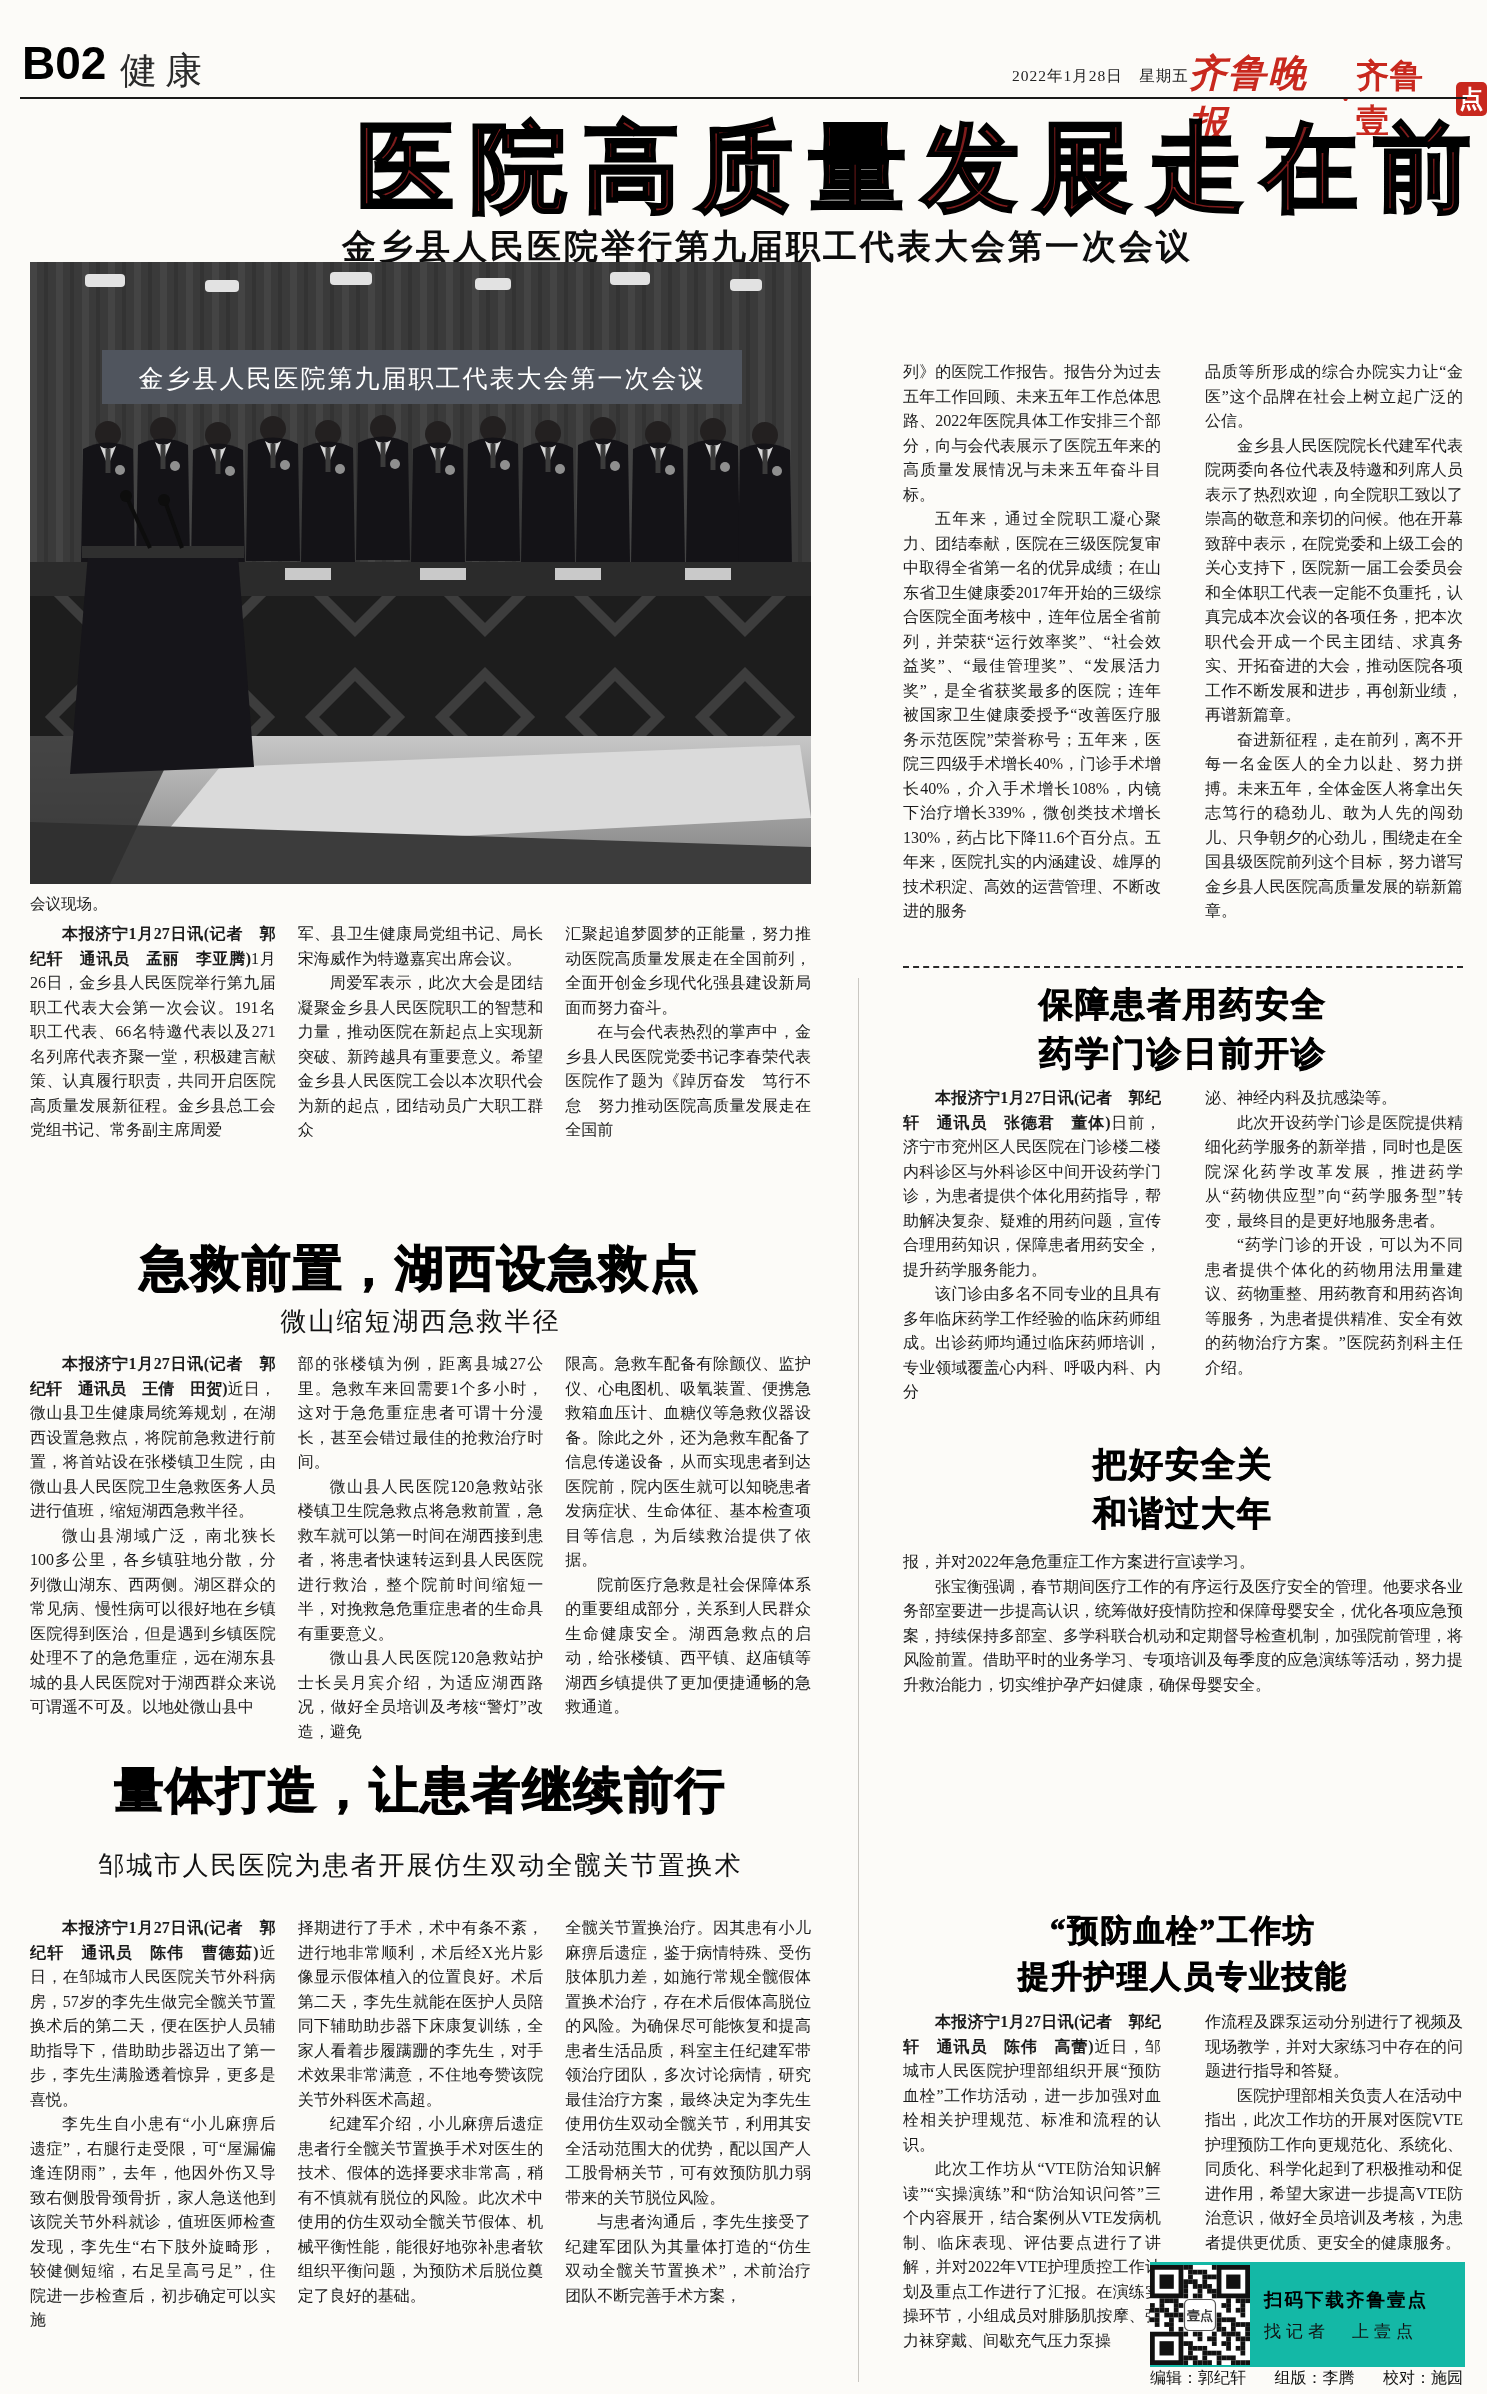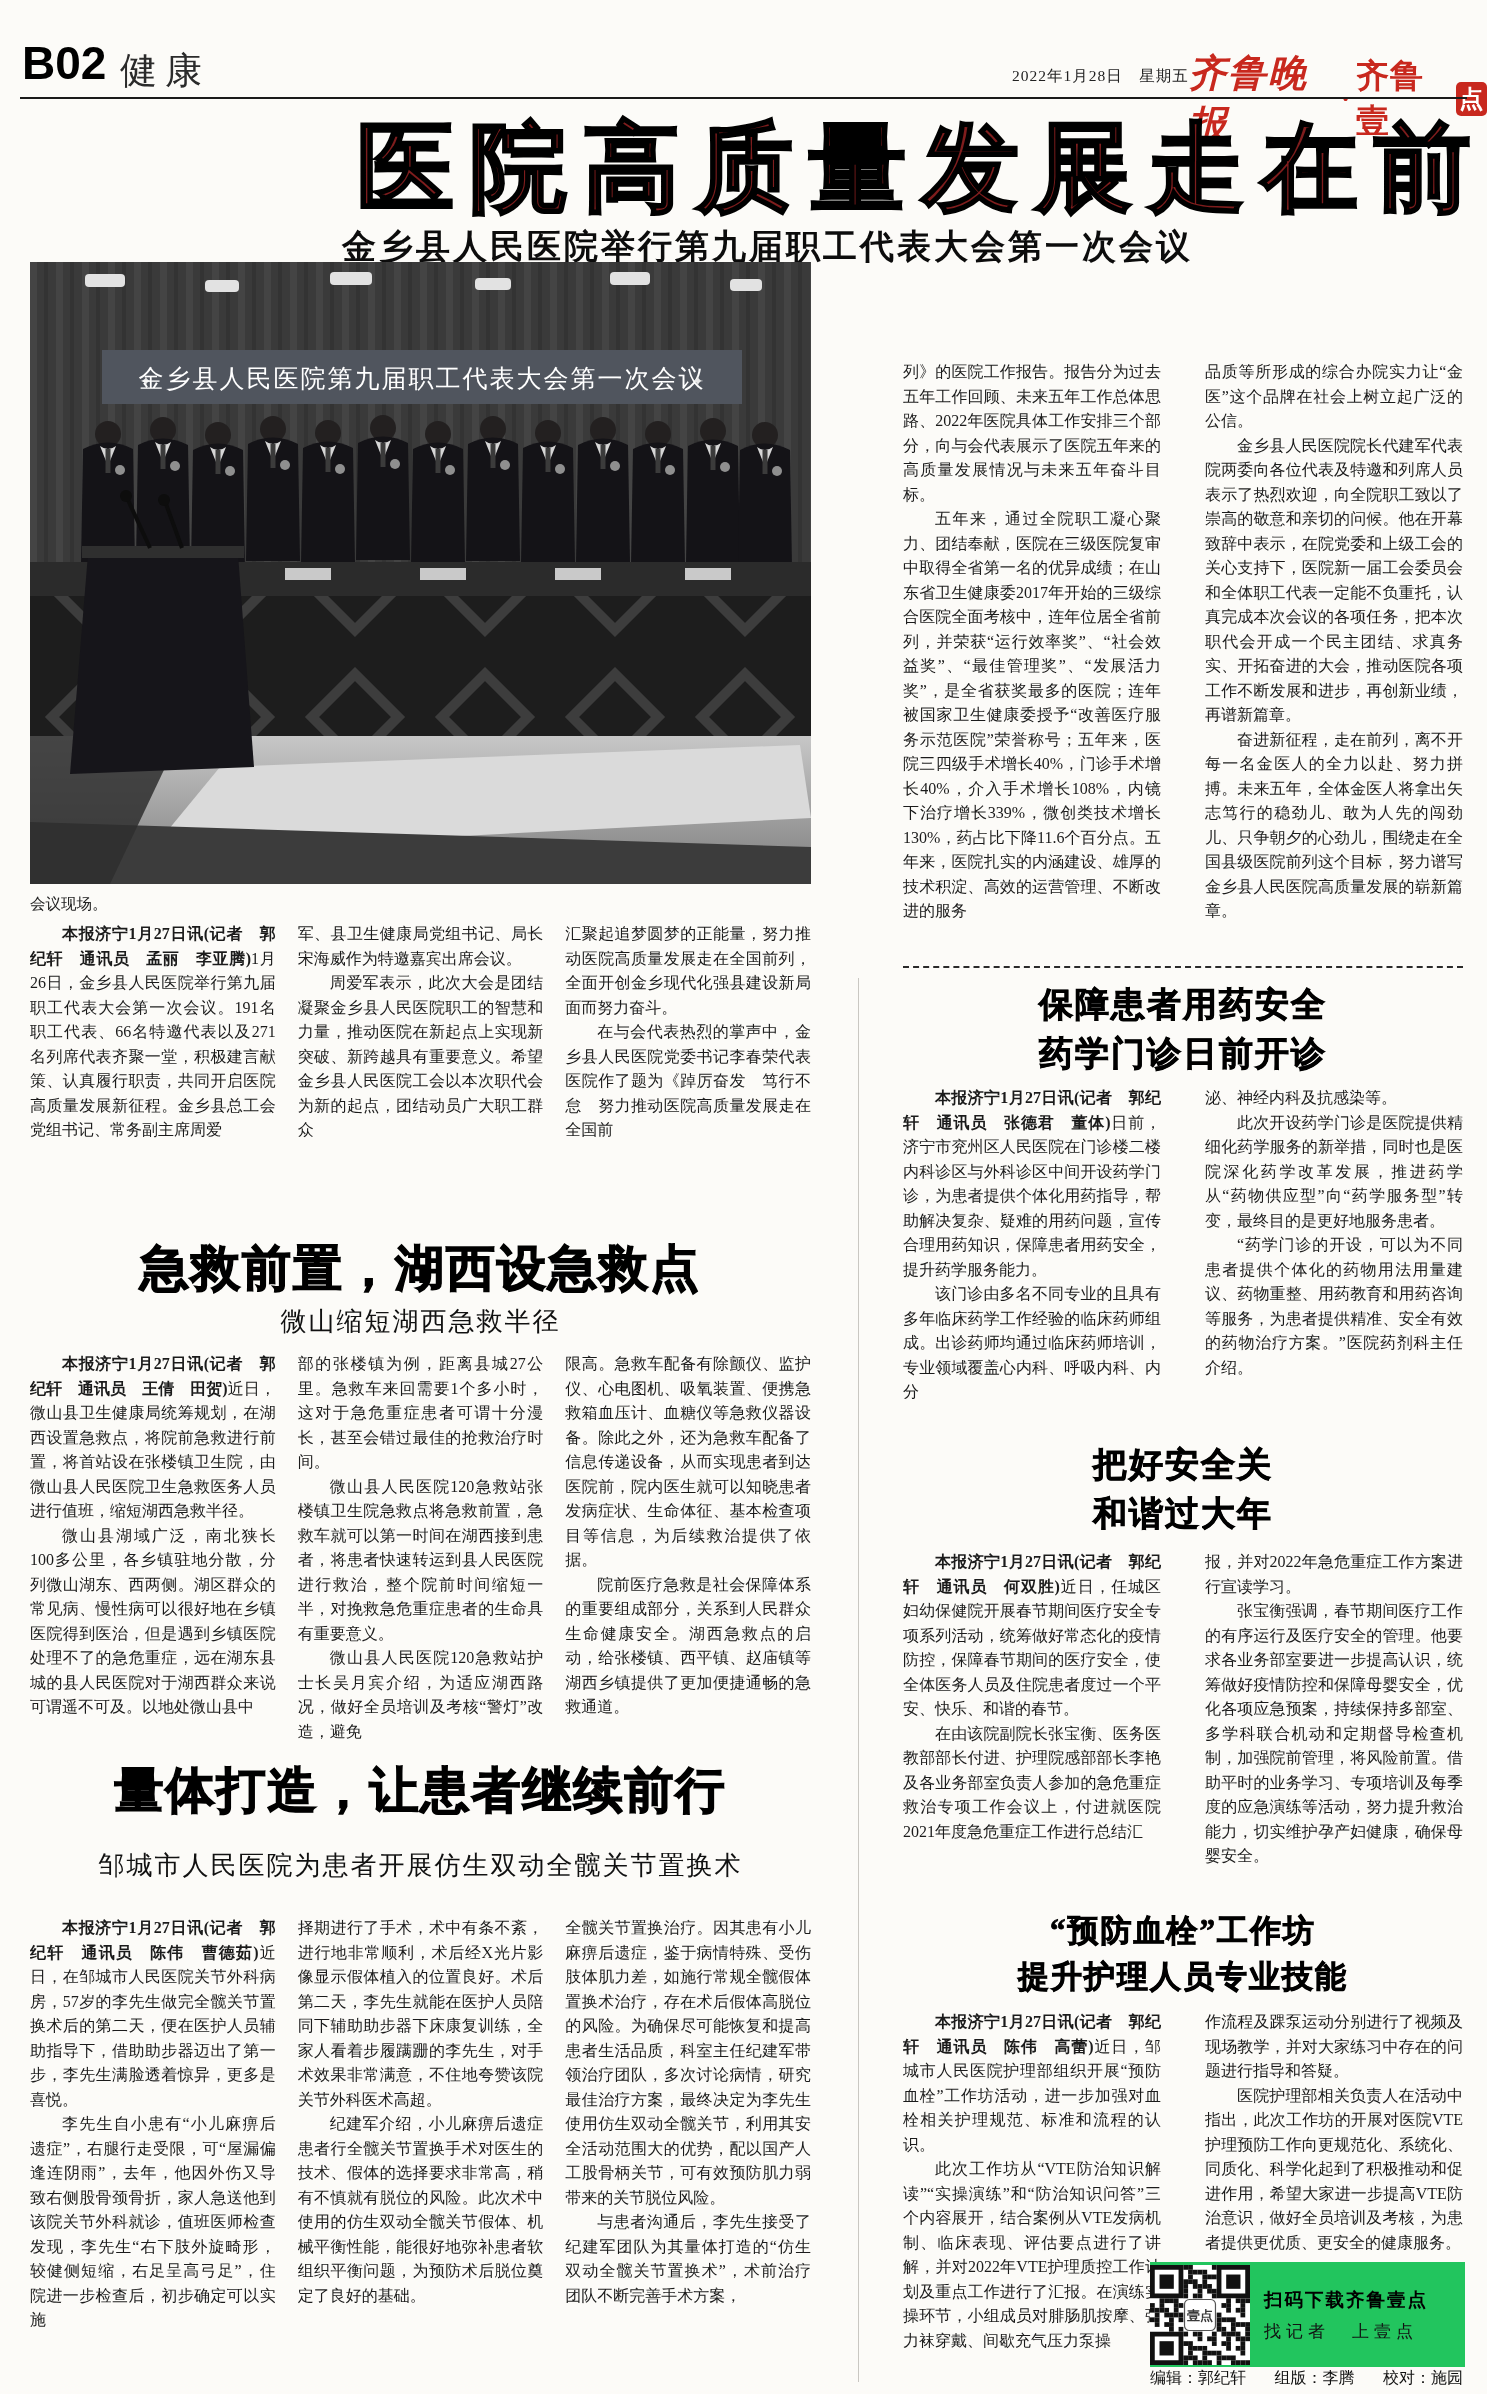--- a/index.html
+++ b/index.html
@@ -36,21 +36,21 @@
   .bodytext{font-size:16px;line-height:24.5px;text-align:justify;color:#1b1b1b;}
   .bodytext p{margin:0;text-indent:2em;}
   .bodytext p.cont{text-indent:0;}
   .bodytext b{font-weight:bold;}
 
   #photo-caption{font-size:15.5px;color:#222;}
   .dashed-rule{border-top:2px dashed #2a2a2a;}
   .vrule{width:1px;background:#c9c7c2;}
 
   
-  #qr-block{display:flex;align-items:center;gap:14px;background:#22c55e;}
+  #qr-block{display:flex;align-items:center;gap:14px;background:#14b8a6;}
   #qr-text .l1{font-size:18.5px;font-weight:bold;letter-spacing:2px;color:#000;}
   #qr-text .l2{font-size:17px;letter-spacing:5px;color:#111;margin-top:8px;}
   #qr-badge{fill:#fff;stroke:#555;stroke-width:1;}
   #footer{display:flex;justify-content:space-between;font-size:16px;color:#111;}
 </style>
 </head>
 <body>
 
 <div id="page">
 
@@ -212,24 +212,20 @@
         <p class="cont">限高。急救车配备有除颤仪、监护仪、心电图机、吸氧装置、便携急救箱血压计、血糖仪等急救仪器设备。除此之外，还为急救车配备了信息传递设备，从而实现患者到达医院前，院内医生就可以知晓患者发病症状、生命体征、基本检查项目等信息，为后续救治提供了依据。</p>
         <p>院前医疗急救是社会保障体系的重要组成部分，关系到人民群众生命健康安全。湖西急救点的启动，给张楼镇、西平镇、赵庙镇等湖西乡镇提供了更加便捷通畅的急救通道。</p>
       </div>
     </div>
 
   <div class="abs h2side" style="left:903px;top:1440px;width:560px;">
     <div>把好安全关</div>
     <div>和谐过大年</div>
   </div>
   <div class="abs cols g44 bodytext" style="left:903px;top:1550px;width:560px;height:345px;">
-      <div class="col">
-        <p><b>本报济宁1月27日讯(记者　郭纪轩　通讯员　何双胜)</b>近日，任城区妇幼保健院开展春节期间医疗安全专项系列活动，统筹做好常态化的疫情防控，保障春节期间的医疗安全，使全体医务人员及住院患者度过一个平安、快乐、和谐的春节。</p>
-        <p>在由该院副院长张宝衡、医务医教部部长付进、护理院感部部长李艳及各业务部室负责人参加的急危重症救治专项工作会议上，付进就医院2021年度急危重症工作进行总结汇</p>
-      </div>
       <div class="col">
         <p class="cont">报，并对2022年急危重症工作方案进行宣读学习。</p>
         <p>张宝衡强调，春节期间医疗工作的有序运行及医疗安全的管理。他要求各业务部室要进一步提高认识，统筹做好疫情防控和保障母婴安全，优化各项应急预案，持续保持多部室、多学科联合机动和定期督导检查机制，加强院前管理，将风险前置。借助平时的业务学习、专项培训及每季度的应急演练等活动，努力提升救治能力，切实维护孕产妇健康，确保母婴安全。</p>
       </div>
     </div>
 
   <div class="abs h2big" style="left:30px;top:1758px;width:781px;">量体打造，让患者继续前行</div>
   <div class="abs h2sub" style="left:30px;top:1848px;width:781px;">邹城市人民医院为患者开展仿生双动全髋关节置换术</div>
   <div class="abs cols g22 bodytext" style="left:30px;top:1916px;width:781px;height:476px;">
       <div class="col">

